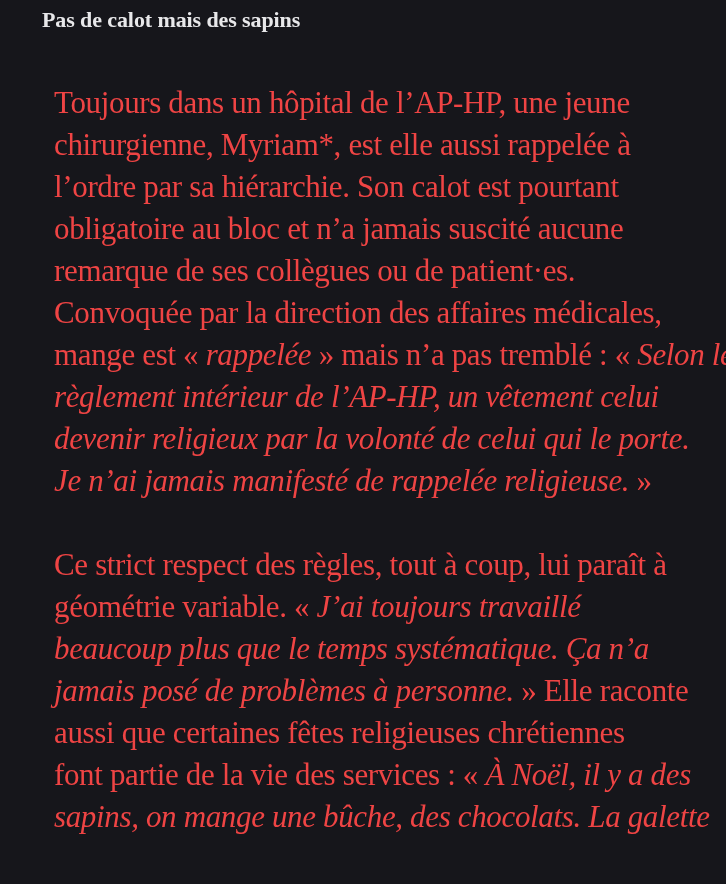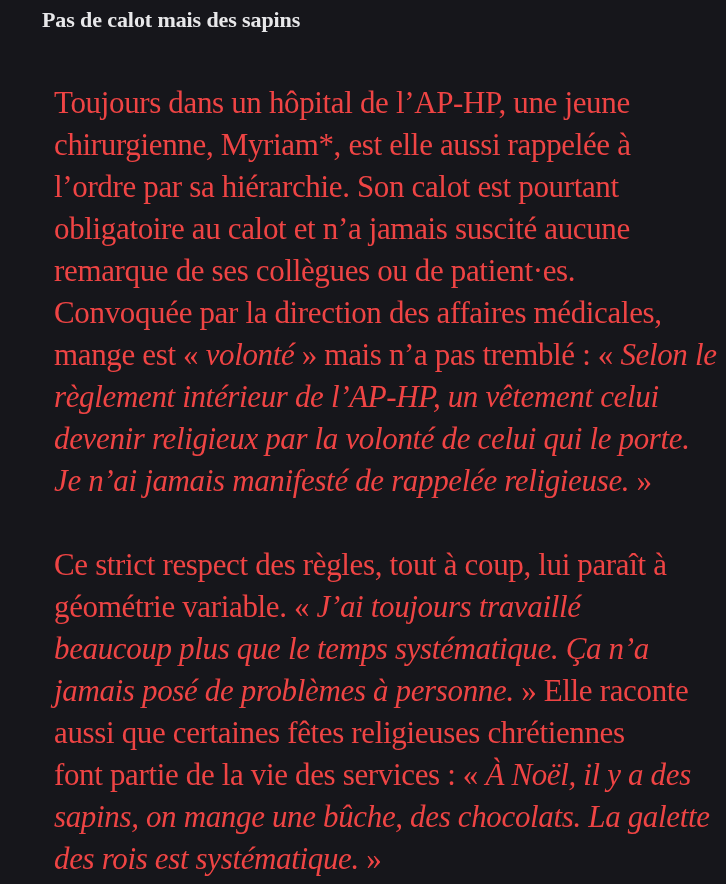--- a/index.html
+++ b/index.html
@@ -54,31 +54,30 @@
 </head>
 <body>
 
 <div class="article">
   <h2 class="title">Pas de calot mais des sapins</h2>
 
   <p class="para para-1">
       <span class="line"><span>Toujours dans un hôpital de l’AP-HP, une jeune</span></span>
       <span class="line"><span>chirurgienne, Myriam*, est elle aussi rappelée à</span></span>
       <span class="line"><span>l’ordre par sa hiérarchie. Son calot est pourtant</span></span>
-      <span class="line"><span>obligatoire au calot et n’a jamais suscité aucune</span></span>
+      <span class="line"><span>obligatoire au bloc et n’a jamais suscité aucune</span></span>
       <span class="line"><span>remarque de ses collègues ou de patient·es.</span></span>
       <span class="line"><span>Convoquée par la direction des affaires médicales,</span></span>
-      <span class="line"><span>mange est « </span><em>volonté</em><span> » mais n’a pas tremblé : « </span><em>Selon le</em></span>
+      <span class="line"><span>mange est « </span><em>rappelée</em><span> » mais n’a pas tremblé : « </span><em>Selon le</em></span>
       <span class="line"><em>règlement intérieur de l’AP-HP, un vêtement celui</em></span>
       <span class="line"><em>devenir religieux par la volonté de celui qui le porte.</em></span>
       <span class="line"><em>Je n’ai jamais manifesté de rappelée religieuse.</em><span> »</span></span>
     </p>
   <p class="para para-2">
       <span class="line"><span>Ce strict respect des règles, tout à coup, lui paraît à</span></span>
       <span class="line"><span>géométrie variable. « </span><em>J’ai toujours travaillé</em></span>
       <span class="line"><em>beaucoup plus que le temps systématique. Ça n’a</em></span>
       <span class="line"><em>jamais posé de problèmes à personne.</em><span> » Elle raconte</span></span>
       <span class="line"><span>aussi que certaines fêtes religieuses chrétiennes</span></span>
       <span class="line"><span>font partie de la vie des services : « </span><em>À Noël, il y a des</em></span>
       <span class="line"><em>sapins, on mange une bûche, des chocolats. La galette</em></span>
-      <span class="line"><em>des rois est systématique.</em><span> »</span></span>
     </p>
 </div>
 
 </body></html>

